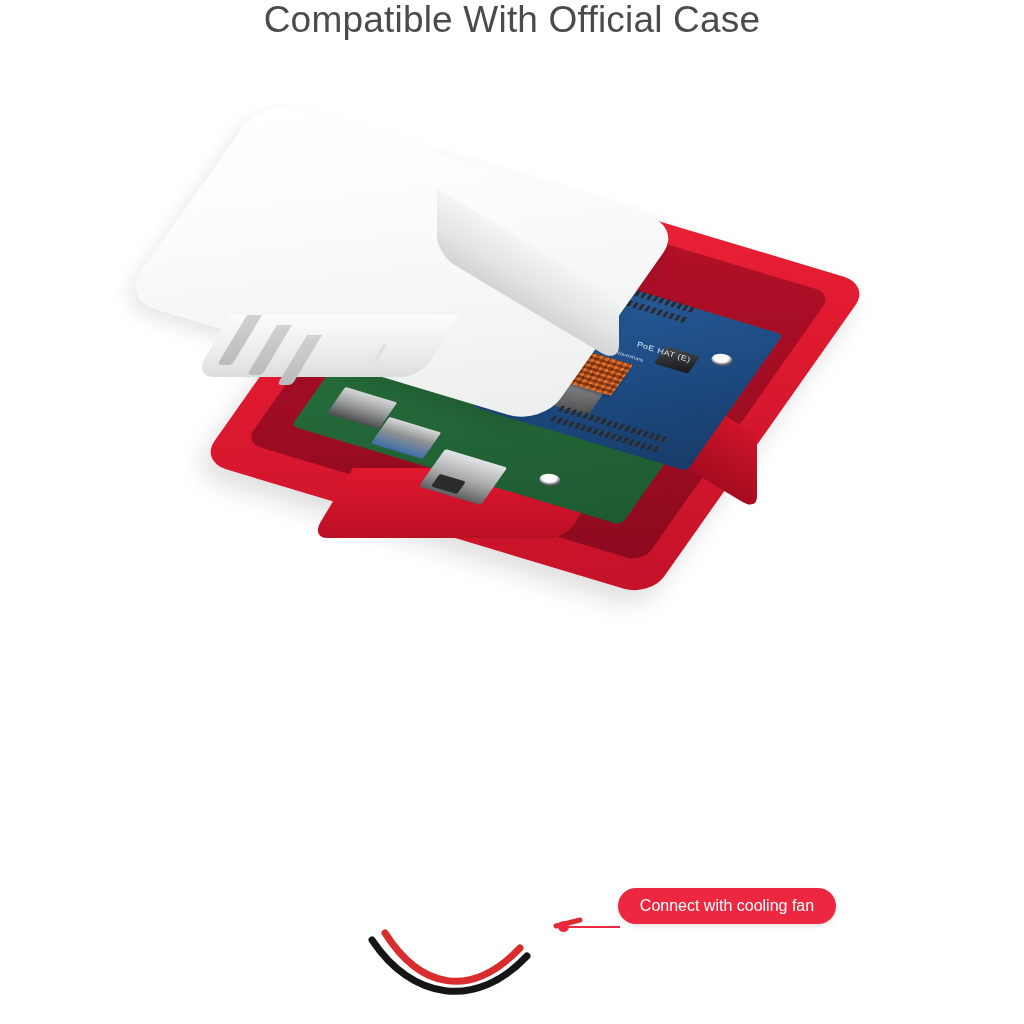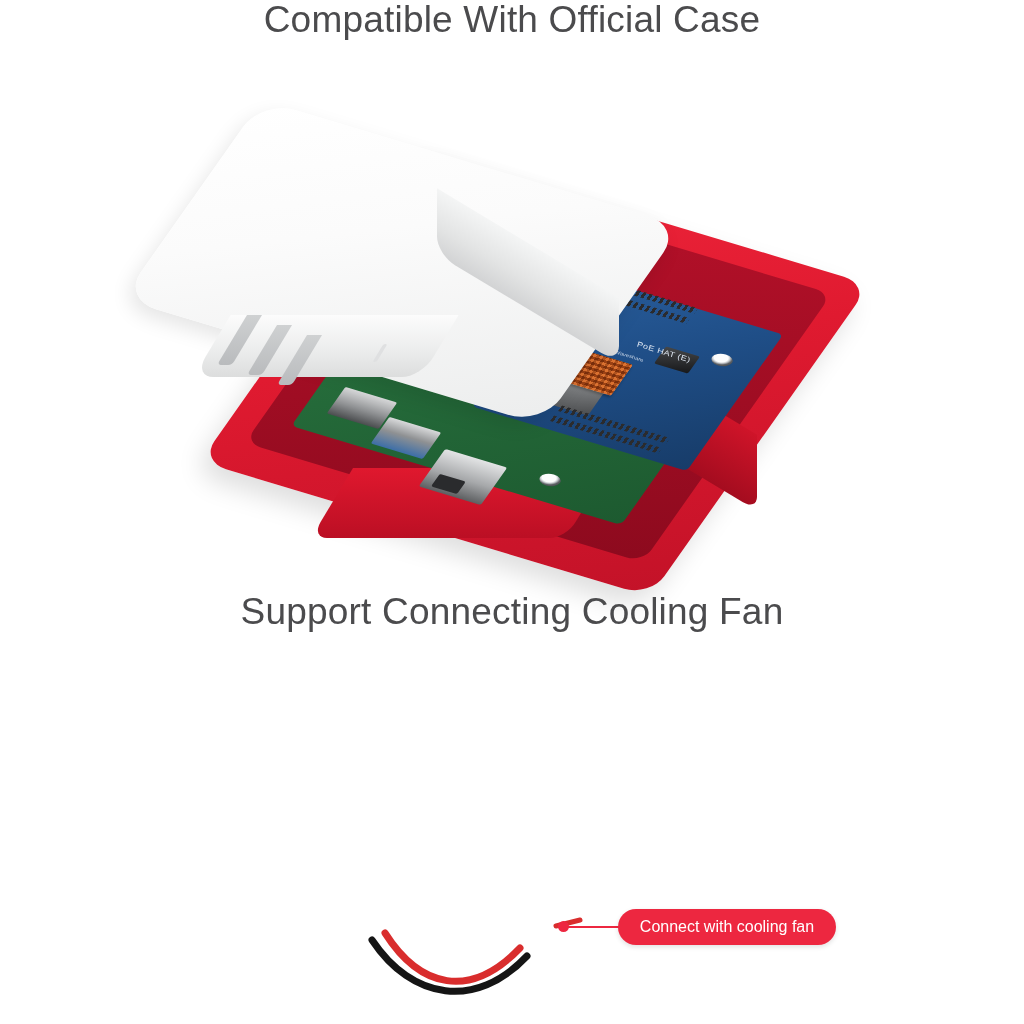--- a/index.html
+++ b/index.html
@@ -240,21 +240,21 @@
   }
   .callout-dot {
     position: absolute;
     left: 558px; top: 913px;
     width: 11px; height: 11px;
     border-radius: 50%;
     background: #ED2740;
   }
   .callout-pill {
     position: absolute;
-    left: 618px; top: 901px;
+    left: 618px; top: 880px;
     width: 218px; height: 36px;
     background: #ED2740;
     border-radius: 18px;
     display: flex;
     align-items: center;
     justify-content: center;
     box-shadow: 0 2px 5px rgba(0,0,0,0.12);
   }
   .callout-text {
     color: #ffffff;
@@ -304,21 +304,20 @@
 
     <div class="lid-top"></div>
     <div class="lid-right"></div>
     <div class="lid-front"></div>
     <div class="lid-vent vent-1"></div>
     <div class="lid-vent vent-2"></div>
     <div class="lid-vent vent-3"></div>
     <div class="lid-notch"></div>
   </div>
 
-  <div class="heading" id="heading-two">Support Connecting Cooling Fan</div>
 
   <div class="photo-panel" id="panel-fan">
 
     <svg class="wire" style="left:0;top:0;width:1024px;height:384px;position:absolute" viewBox="0 0 1024 384">
       <path d="M 385 285 C 420 340, 470 352, 520 300" stroke="#d92d2d" stroke-width="7" fill="none" stroke-linecap="round"></path>
       <path d="M 372 292 C 412 352, 476 362, 527 308" stroke="#151515" stroke-width="7" fill="none" stroke-linecap="round"></path>
       <path d="M 556 278 L 580 272" stroke="#d92d2d" stroke-width="5" fill="none" stroke-linecap="round"></path>
     </svg>
   </div>
 

